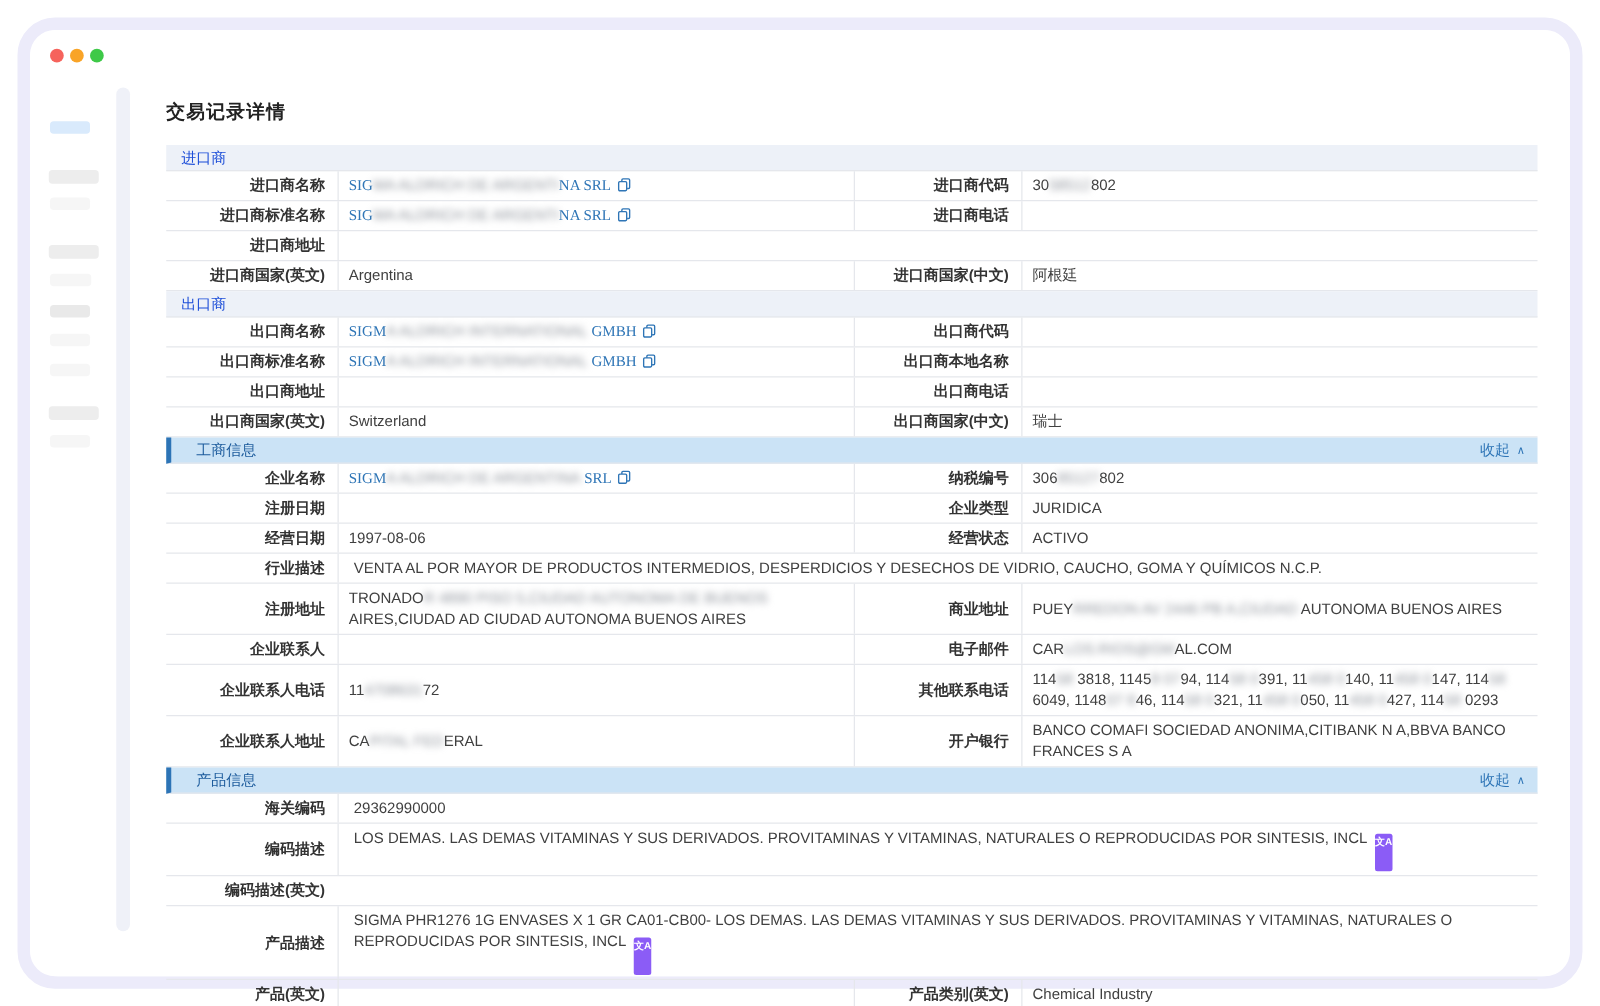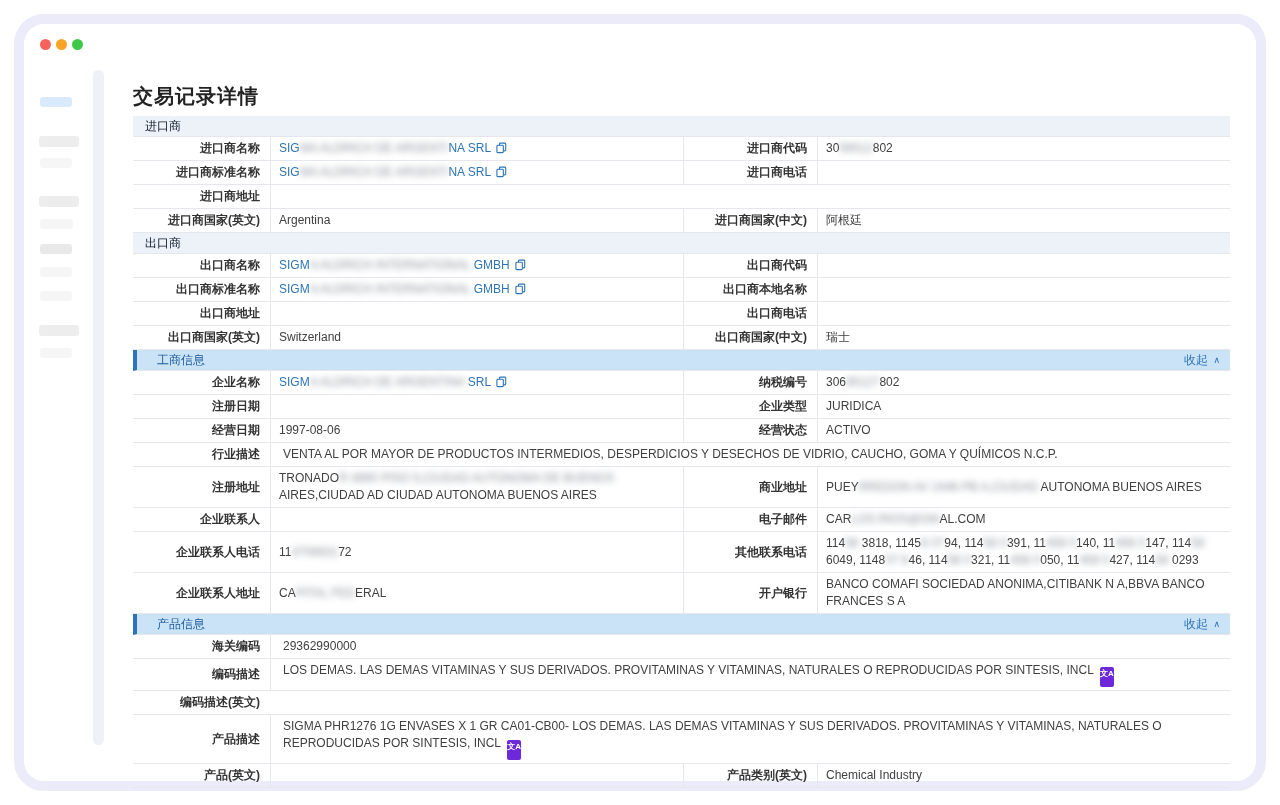--- a/index.html
+++ b/index.html
@@ -22,30 +22,30 @@
   .dot.o { left:56px; background:#f9a427; }
   .dot.g { left:72px; background:#3ec948; }
   
   .skel { position:absolute; border-radius:3px; }
   .divider-band {
     position:absolute; left:93px; top:70px; width:11px; height:675px;
     background:#eff1f8; border-radius:6px;
   }
   
   .page-title {
-    position:absolute; left:133px; top:70px; font-size:20px; font-weight:700;
+    position:absolute; left:133px; top:70px; font-size:15px; font-weight:700;
     color:#222; letter-spacing:1px;
   }
   .table {
     position:absolute; left:133px; top:116px; width:1097px;
     font-size:12px; color:#333;
   }
   .sec-header {
     min-height:21px; background:#edf1f8; display:flex; align-items:center;
-    padding:0 10px 0 12px; color:#0f172a; border-bottom:1px solid #e5e7ec;
+    padding:0 10px 0 12px; color:#1d4ed8; border-bottom:1px solid #e5e7ec;
     box-sizing:border-box;
   }
   .sec-header.blue {
     background:#cbe3f6; border-left:4px solid #2d74b6; padding-left:20px;
     color:#1c5b9c;
   }
   .collapse { margin-left:auto; color:#2d74b6; cursor:pointer; font-size:12px; }
   .collapse .caret { font-size:9px; position:relative; top:-1px; margin-left:2px; }
   .row {
     display:grid; grid-template-columns:137px 413px 134px 413px;
@@ -56,27 +56,27 @@
     padding:3px 8px; line-height:17px;
   }
   .cell.label {
     justify-content:flex-end; text-align:right; font-weight:700; color:#333;
     padding-right:10px;
   }
   .cell.label.second { border-left:1px solid #e5e7ec; }
   .cell.value { border-left:1px solid #e5e7ec; color:#404040; }
   .cell.value.vfull { grid-column:2 / 5;padding-left:12px; }
   .txt { display:inline-block; }
-  .link { color:#2e75b6; cursor:pointer; }
+  .link { color:#2e75b6; cursor:pointer;font-family:Liberation Serif, serif; }
   .blur {
     filter:blur(3px); color:#8f949c; user-select:none;
   }
   .copy-icon { margin-left:5px; vertical-align:-2px; cursor:pointer; }
   .tr-icon {
-    display:inline-block; min-width:14px; height:20px; background:#6d28d9;
+    display:inline-block; min-width:14px; height:30px; background:#8b5cf6;
     color:#fff; font-size:8px; line-height:13px; text-align:center;
     border-radius:2px; margin-left:6px; font-weight:700; cursor:pointer;
     vertical-align:-2px;
   }
 </style>
 </head>
 <body>
 
 <div class="frame"></div>
 <div class="card"></div>

